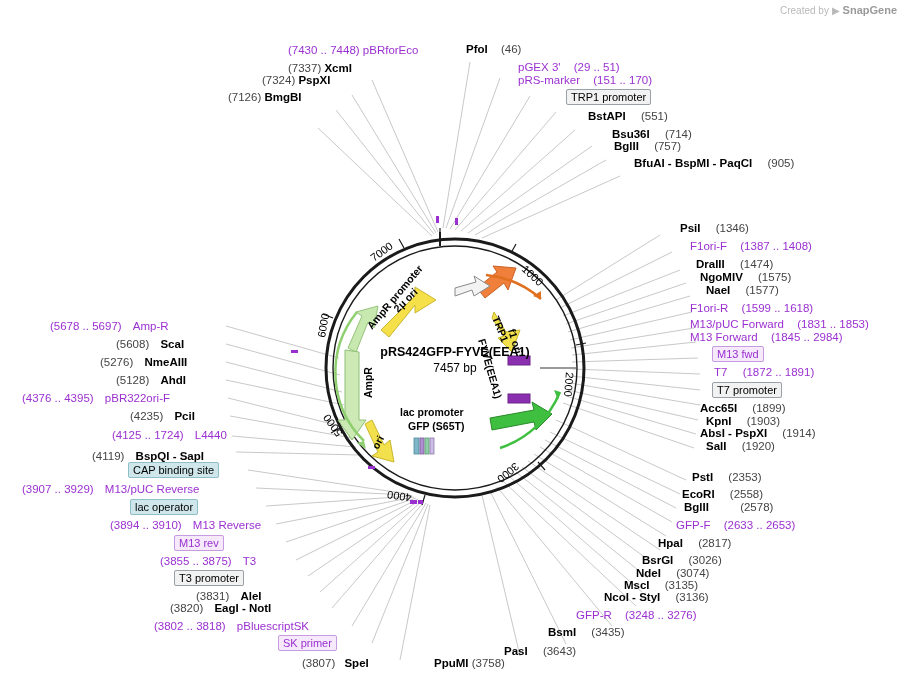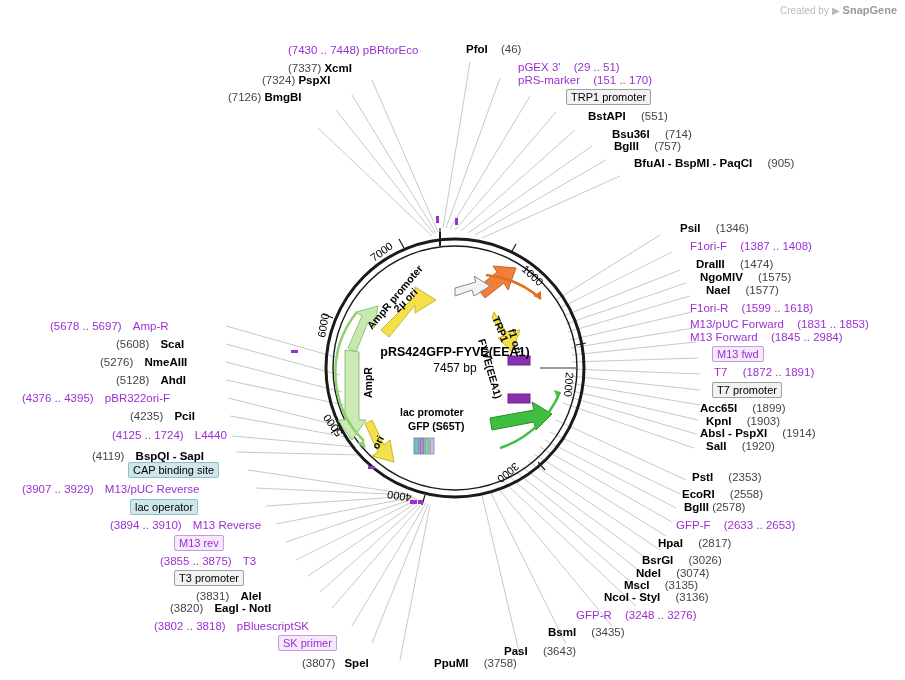--- a/index.html
+++ b/index.html
@@ -330,21 +330,21 @@
   <div class="lbl" style="left:692px;top:471px;">
     <span class="bold">PstI</span>
     <span class="gray" style="margin-left:12px">(2353)</span>
   </div>
   <div class="lbl" style="left:682px;top:488px;">
     <span class="bold">EcoRI</span>
     <span class="gray" style="margin-left:12px">(2558)</span>
   </div>
   <div class="lbl" style="left:684px;top:501px;">
     <span class="bold">BglII</span>
-    <span class="gray" style="margin-left:0">(2578)</span>
+    <span class="gray" style="margin-left:28px">(2578)</span>
   </div>
   <div class="lbl purple" style="left:676px;top:519px;">
     <span>GFP-F</span>
     <span style="margin-left:10px">(2633 .. 2653)</span>
   </div>
   <div class="lbl" style="left:658px;top:537px;">
     <span class="bold">HpaI</span>
     <span class="gray" style="margin-left:12px">(2817)</span>
   </div>
   <div class="lbl" style="left:642px;top:554px;">
@@ -370,21 +370,21 @@
   <div class="lbl" style="left:548px;top:626px;">
     <span class="bold">BsmI</span>
     <span class="gray" style="margin-left:12px">(3435)</span>
   </div>
   <div class="lbl" style="left:504px;top:645px;">
     <span class="bold">PasI</span>
     <span class="gray" style="margin-left:12px">(3643)</span>
   </div>
   <div class="lbl" style="left:434px;top:657px;">
     <span class="bold">PpuMI</span>
-    <span class="gray" style="margin-left:12px">(3758)</span>
+    <span class="gray" style="">(3758)</span>
   </div>
 
   <div class="lbl" style="left:302px;top:657px;">
     <span class="gray">(3807)</span>
     <span class="bold" style="margin-left:6px">SpeI</span>
   </div>
   <div class="lbl" style="left:278px;top:637px;">
     <span class="boxed purplebox">SK primer</span>
   </div>
   <div class="lbl purple" style="left:154px;top:620px;">

